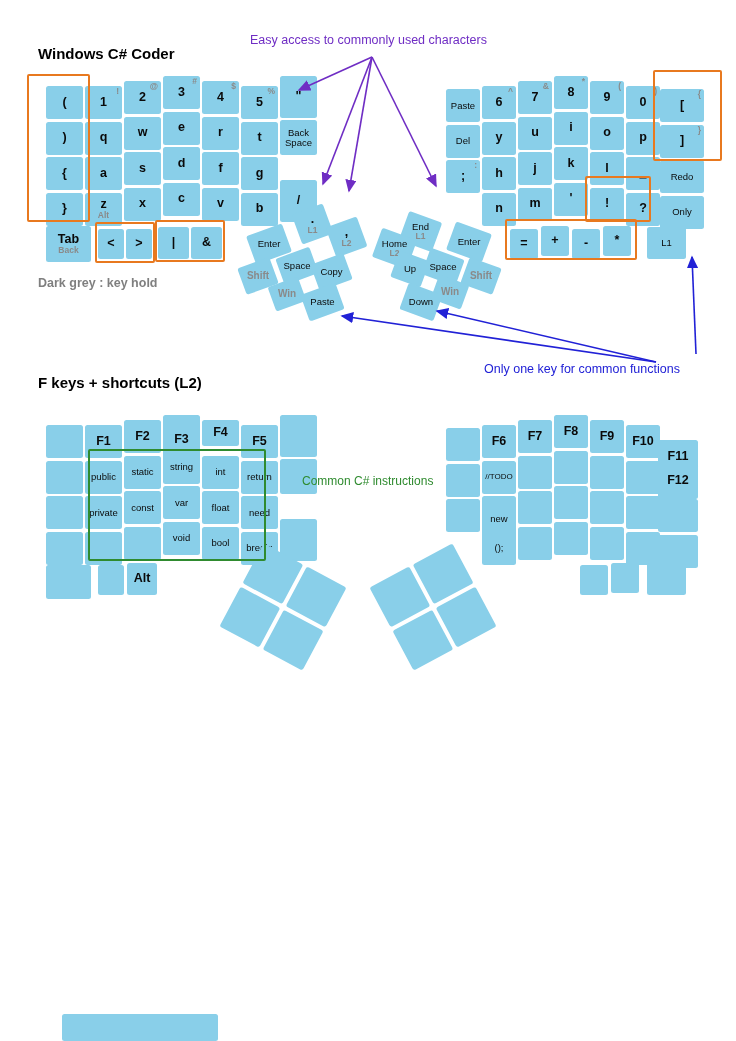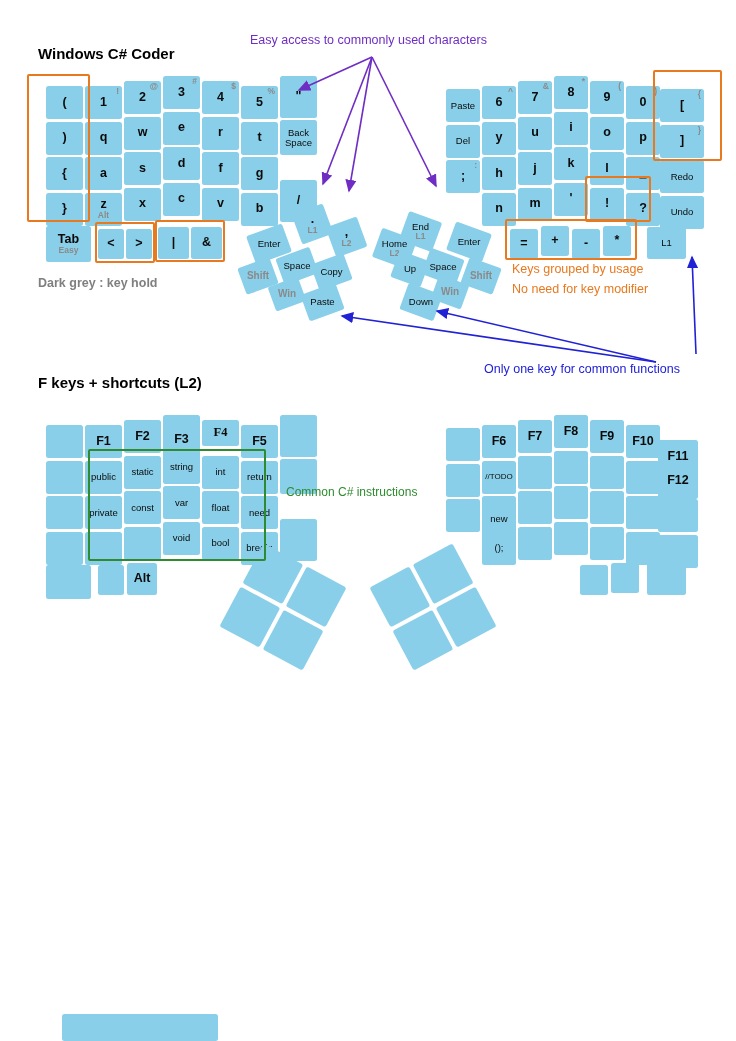--- a/index.html
+++ b/index.html
@@ -40,30 +40,26 @@
 <body>
 
 <div id="page">
 
   <div class="title" style="left:38px;top:45px;">Windows C# Coder</div>
 
   <div class="note purple" style="left:250px;top:33px;">Easy access to commonly used characters</div>
 
   <div class="note grey" style="left:38px;top:276px;">Dark grey : key hold</div>
 
-  <div class="note orange" style="left:512px;top:259px;">
-    <div>Keys grouped by usage</div>
-    <div>No need for key modifier</div>
-  </div>
 
   <div class="note blue" style="left:484px;top:362px;">Only one key for common functions</div>
 
   <div class="title" style="left:38px;top:374px;">F keys + shortcuts (L2)</div>
 
-  <div class="note green" style="left:286px;top:474px;margin-top:11px;">Common C# instructions</div>
+  <div class="note green" style="left:302px;top:474px;">Common C# instructions</div>
 
   <div id="keys-layer">
       <div class="key" style="left: 46px; top: 86px; width: 37px; height: 33px;">
         <div class="kin">
           <span class="klabel">(</span>
         </div>
       </div>
       <div class="key" style="left: 46px; top: 121.5px; width: 37px; height: 33px;">
         <div class="kin">
           <span class="klabel">)</span>
@@ -196,21 +192,21 @@
         </div>
       </div>
       <div class="key" style="left: 280px; top: 180px; width: 37px; height: 42px;">
         <div class="kin">
           <span class="klabel">/</span>
         </div>
       </div>
       <div class="key" style="left: 46px; top: 226px; width: 45px; height: 36px;">
         <div class="kin">
           <span class="klabel">Tab</span>
-          <span class="ksub below">Easy</span>
+          <span class="ksub below">Back</span>
         </div>
       </div>
       <div class="key" style="left: 98px; top: 229px; width: 26px; height: 30px;">
         <div class="kin">
           <span class="klabel">&lt;</span>
         </div>
       </div>
       <div class="key" style="left: 126px; top: 229px; width: 26px; height: 30px;">
         <div class="kin">
           <span class="klabel">&gt;</span>
@@ -401,21 +397,21 @@
           <span class="ksub tr">}</span>
         </div>
       </div>
       <div class="key small" style="left: 660px; top: 160px; width: 44px; height: 33px;">
         <div class="kin">
           <span class="klabel">Redo</span>
         </div>
       </div>
       <div class="key small" style="left: 660px; top: 195.5px; width: 44px; height: 33px;">
         <div class="kin">
-          <span class="klabel">Undo</span>
+          <span class="klabel">Only</span>
         </div>
       </div>
       <div class="key" style="left: 510px; top: 229px; width: 28px; height: 30px;">
         <div class="kin">
           <span class="klabel">=</span>
         </div>
       </div>
       <div class="key" style="left: 541px; top: 226px; width: 28px; height: 30px;">
         <div class="kin">
           <span class="klabel">+</span>
@@ -539,21 +535,21 @@
       <div class="key small" style="left: 163px; top: 486px; width: 37px; height: 33px;">
         <div class="kin">
           <span class="klabel">var</span>
         </div>
       </div>
       <div class="key small" style="left: 163px; top: 521.5px; width: 37px; height: 33px;">
         <div class="kin">
           <span class="klabel">void</span>
         </div>
       </div>
-      <div class="key" style="left: 202px; top: 420px; width: 37px; height: 26px; font-family: Liberation Serif, serif;">
+      <div class="key" style="left: 202px; top: 420px; width: 37px; height: 26px;">
         <div class="kin">
           <span class="klabel">F4</span>
         </div>
       </div>
       <div class="key small" style="left: 202px; top: 455.5px; width: 37px; height: 33px;">
         <div class="kin">
           <span class="klabel">int</span>
         </div>
       </div>
       <div class="key small" style="left: 202px; top: 491px; width: 37px; height: 33px;">

